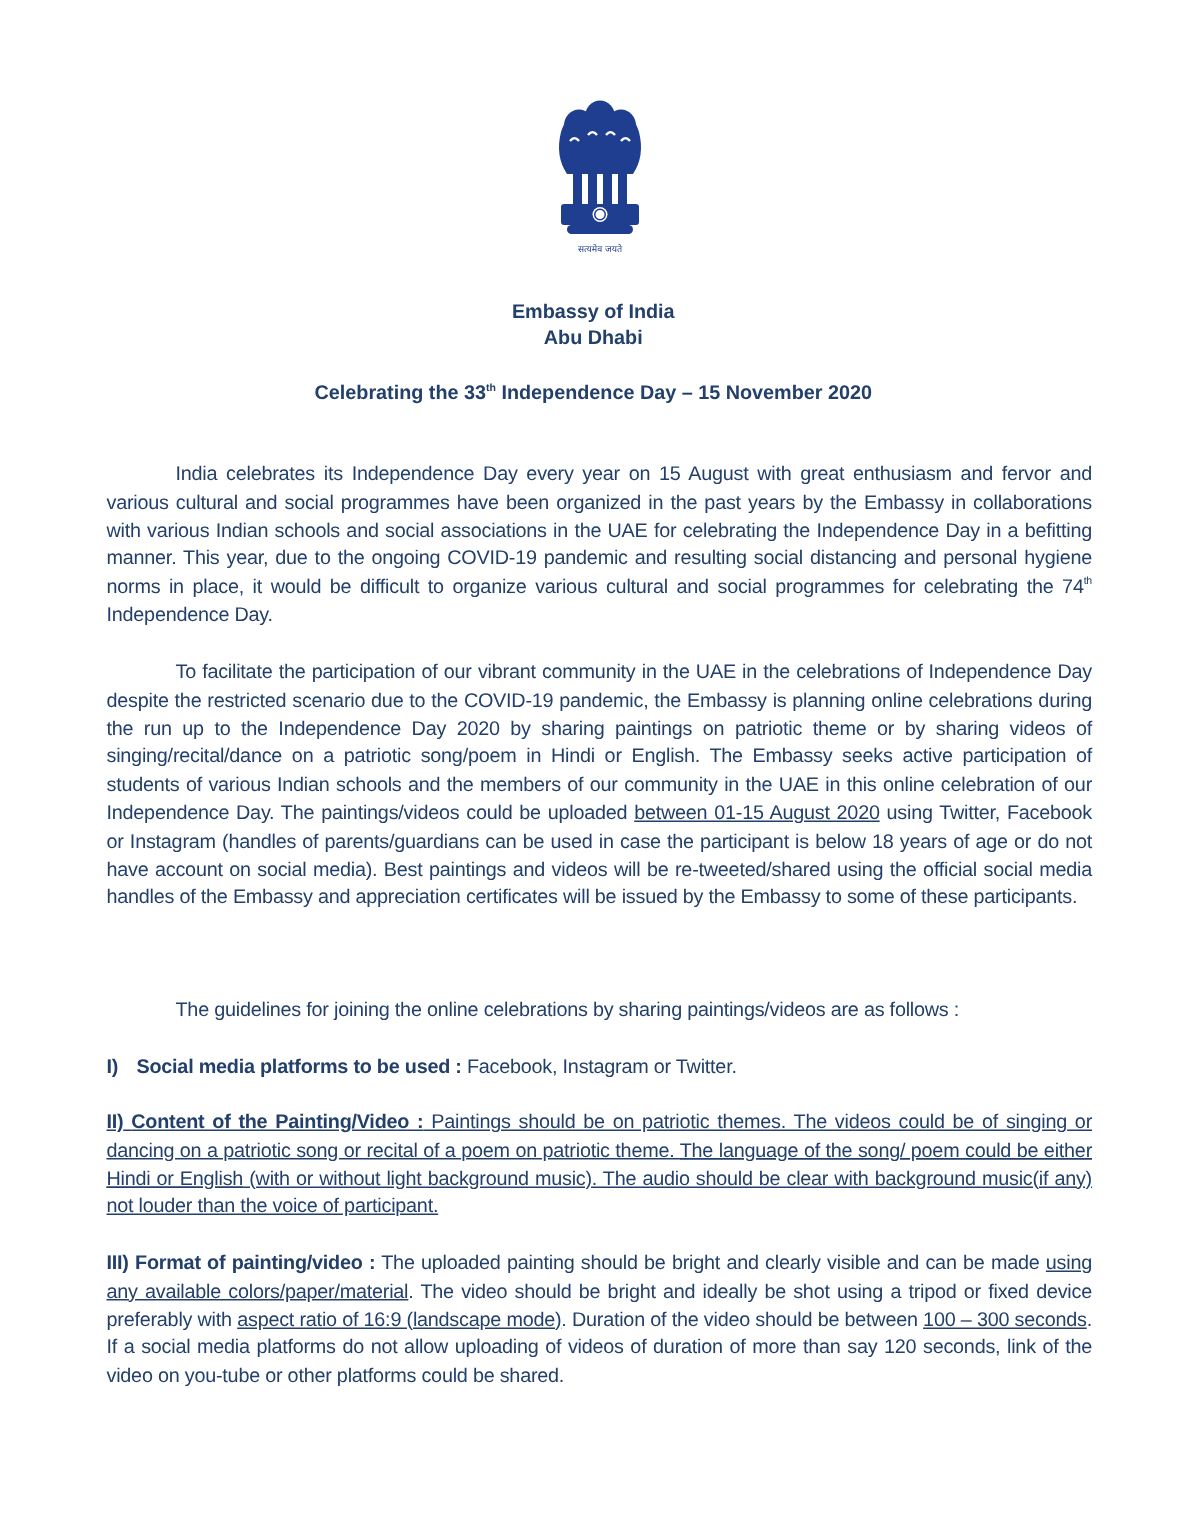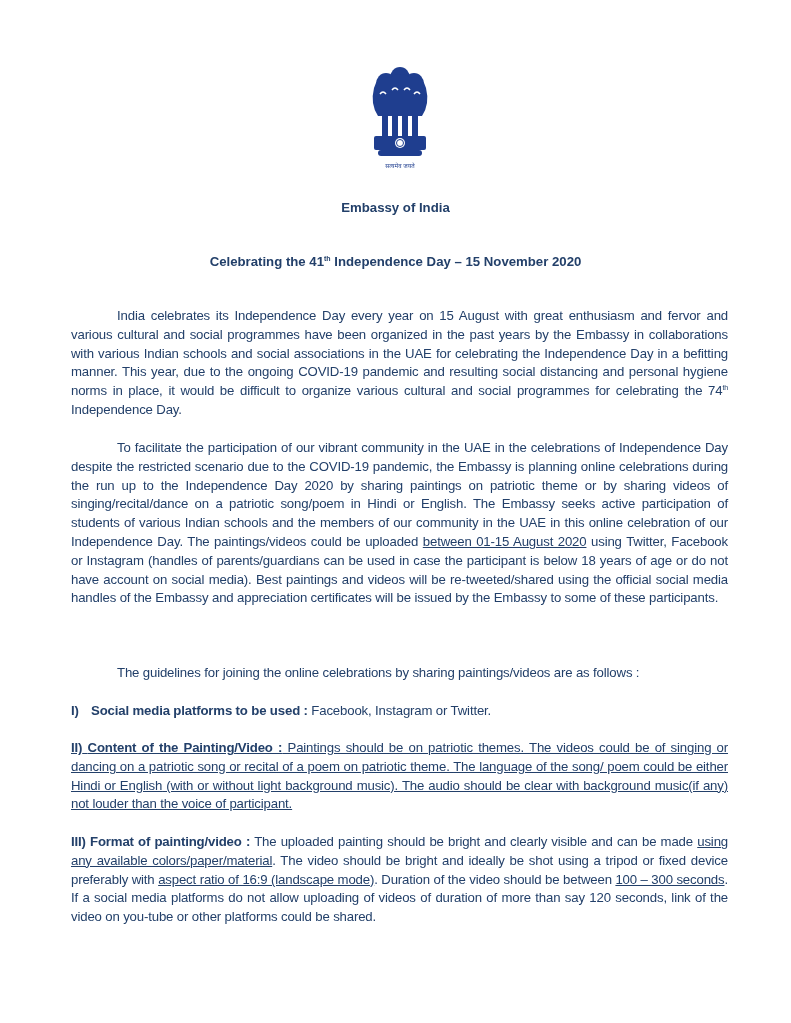--- a/index.html
+++ b/index.html
@@ -91,24 +91,25 @@
         <circle cx="36" cy="79" r="5"></circle>
         <path d="M16 30 q3 -4 6 0 M28 26 q3 -4 6 0 M40 26 q3 -4 6 0 M50 30 q3 -4 6 0" stroke="#fff" stroke-width="1.5" fill="none"></path>
       </g>
       <circle cx="36" cy="79" r="3.5" fill="none" stroke="#1f3e8f" stroke-width="1"></circle>
       <text x="36" y="104" text-anchor="middle" font-size="6" fill="#1f3e8f" font-family="DejaVu Sans, sans-serif">सत्यमेव जयते</text>
     </svg>
   </div>
 
   <div class="header-block org">
     <div>Embassy of India</div>
+    <div>Abu Dhabi</div>
   </div>
 
   <div class="header-block title">
-    <div><span>Celebrating the 41</span><sup>th</sup><span> Independence Day – 15 November 2020</span></div>
+    <div><span>Celebrating the 33</span><sup>th</sup><span> Independence Day – 15 November 2020</span></div>
   </div>
 
   <div class="body-text indent p1"><span>India celebrates its Independence Day every year on 15 August with great enthusiasm and fervor and various cultural and social programmes have been organized in the past years by the Embassy in collaborations with various Indian schools and social associations in the UAE for celebrating the Independence Day in a befitting manner. This year, due to the ongoing COVID-19 pandemic and resulting social distancing and personal hygiene norms in place, it would be difficult to organize various cultural and social programmes for celebrating the 74</span><sup>th</sup><span> Independence Day.</span></div>
 
   <div class="body-text indent p2"><span>To facilitate the participation of our vibrant community in the UAE in the celebrations of Independence Day despite the restricted scenario due to the COVID-19 pandemic, the Embassy is planning online celebrations during the run up to the Independence Day 2020 by sharing paintings on patriotic theme or by sharing videos of singing/recital/dance on a patriotic song/poem in Hindi or English. The Embassy seeks active participation of students of various Indian schools and the members of our community in the UAE in this online celebration of our Independence Day.  The paintings/videos could be uploaded </span><span class="u">between 01-15 August 2020</span><span> using Twitter, Facebook or Instagram (handles of parents/guardians can be used in case the  participant is below 18 years of age or do not have account on social media).  Best paintings and videos will be re-tweeted/shared using the official social media handles of the Embassy and appreciation certificates will be issued by the Embassy to some of these participants.</span></div>
 
   <div class="body-text g1"><span class="b roman">I)</span><span class="b">Social media platforms to be used :</span><span> Facebook, Instagram or Twitter.</span></div>
 
   <div class="body-text indent p3">The guidelines for joining the online celebrations by sharing paintings/videos are as follows :</div>
 

